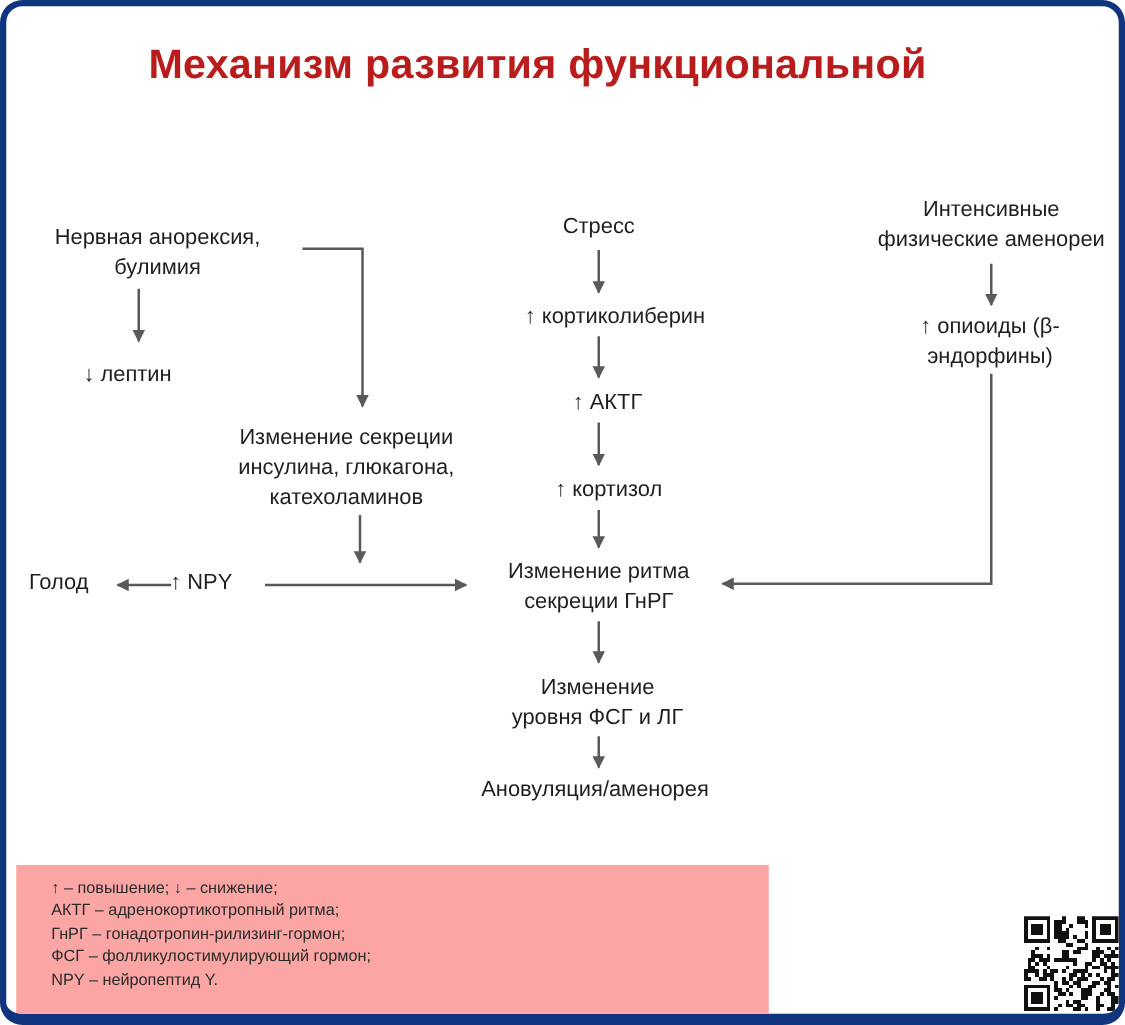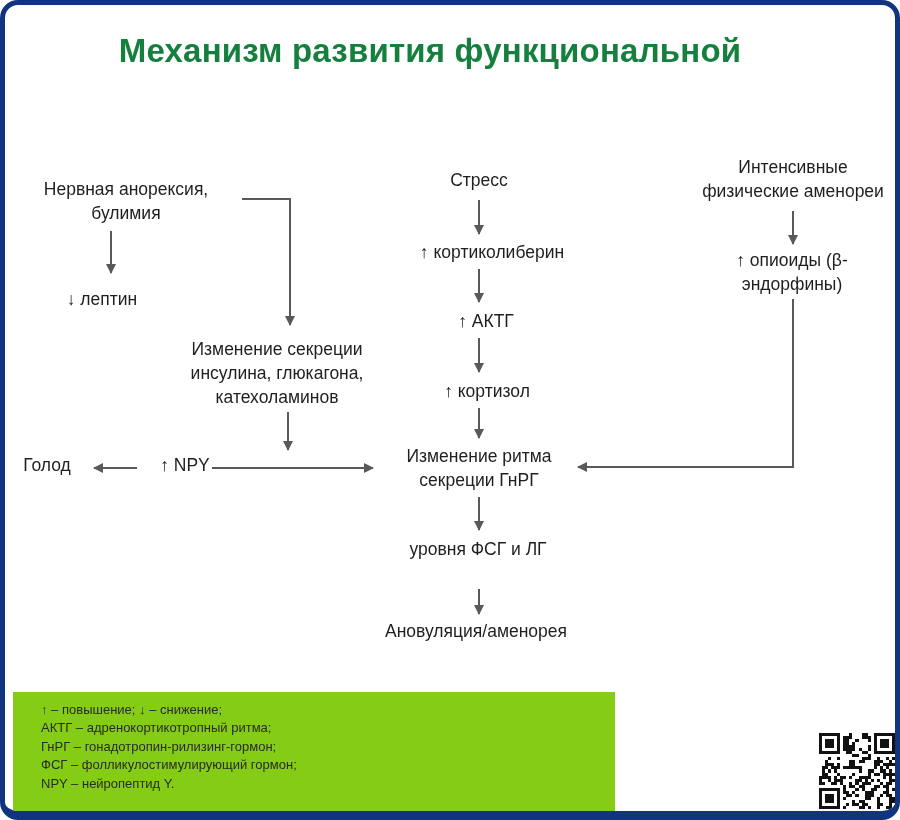--- a/index.html
+++ b/index.html
@@ -5,34 +5,34 @@
   html,body{margin:0;padding:0;background:#ffffff;}
   body{width:900px;height:820px;position:relative;font-family:"Liberation Sans",sans-serif;}
   .frame{
     position:absolute;left:0;top:0;width:900px;height:820px;
     box-sizing:border-box;
     border:5px solid #10357e;border-bottom-width:9px;
     border-radius:18px;background:#ffffff;overflow:hidden;
   }
   .title{
     position:absolute;left:20px;top:26px;width:810px;
-    text-align:center;color:#15803d;font-weight:bold;
+    text-align:center;color:#b91c1c;font-weight:bold;
     font-size:33px;line-height:40px;letter-spacing:0.2px;
   }
   .title span{display:block;}
   .node{
     position:absolute;transform:translateX(-50%);
     text-align:center;color:#1f1f1f;font-size:17.5px;line-height:24px;
     white-space:nowrap;
   }
   .node span{display:block;}
   svg.overlay{position:absolute;left:0;top:0;pointer-events:none;}
   .legend{
     position:absolute;left:8px;top:687px;width:602px;height:119px;
-    background:#84cc16;box-sizing:border-box;padding:9px 0 0 28px;
+    background:#fca5a5;box-sizing:border-box;padding:9px 0 0 28px;
   }
   .legend p{margin:0;font-size:13px;line-height:18.4px;color:#2a2a2a;}
   .qr{position:absolute;left:814px;top:728px;width:76px;height:76px;}
 </style>
 </head>
 <body>
 
 <div class="frame">
 
   <div class="title">
@@ -70,21 +70,21 @@
   <div class="node" style="left:97px;top:282px">
     <span>↓ лептин</span>
   </div>
 
   <div class="node" style="left:272px;top:332px">
     <span>Изменение секреции</span>
     <span>инсулина, глюкагона,</span>
     <span>катехоламинов</span>
   </div>
 
-  <div class="node" style="left:180px;top:448px">
+  <div class="node" style="left:156px;top:448px">
     <span>↑ NPY</span>
   </div>
 
   <div class="node" style="left:42px;top:448px">
     <span>Голод</span>
   </div>
 
   <div class="node" style="left:474px;top:163px">
     <span>Стресс</span>
   </div>
@@ -100,20 +100,21 @@
   <div class="node" style="left:482px;top:374px">
     <span>↑ кортизол</span>
   </div>
 
   <div class="node" style="left:474px;top:439px">
     <span>Изменение ритма</span>
     <span>секреции ГнРГ</span>
   </div>
 
   <div class="node" style="left:473px;top:532px">
+    <span>Изменение</span>
     <span>уровня ФСГ и ЛГ</span>
   </div>
 
   <div class="node" style="left:471px;top:614px">
     <span>Ановуляция/аменорея</span>
   </div>
 
   <div class="node" style="left:788px;top:150px">
     <span>Интенсивные</span>
     <span>физические аменореи</span>

